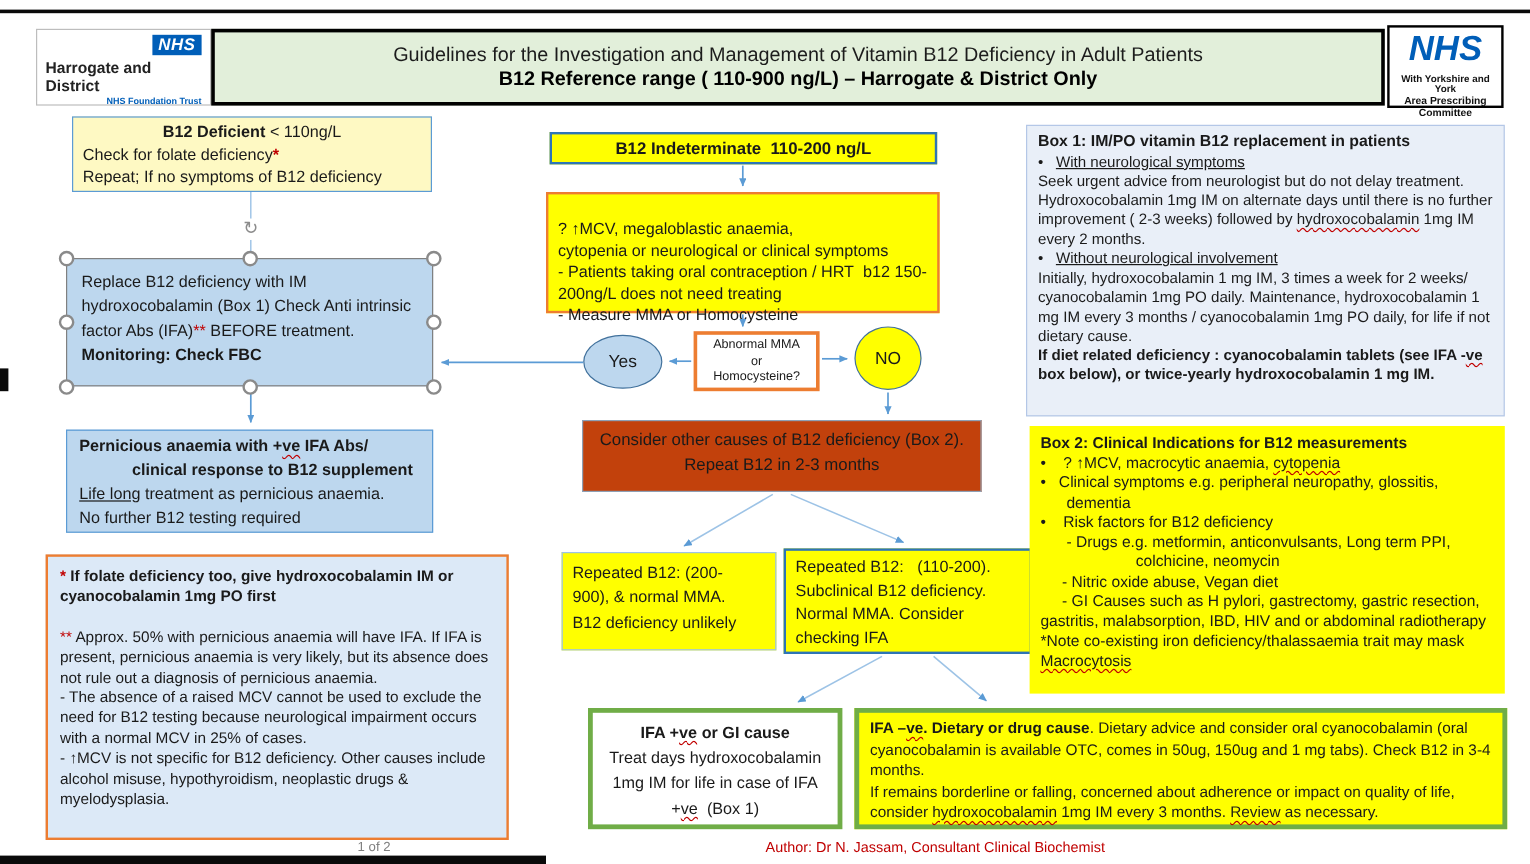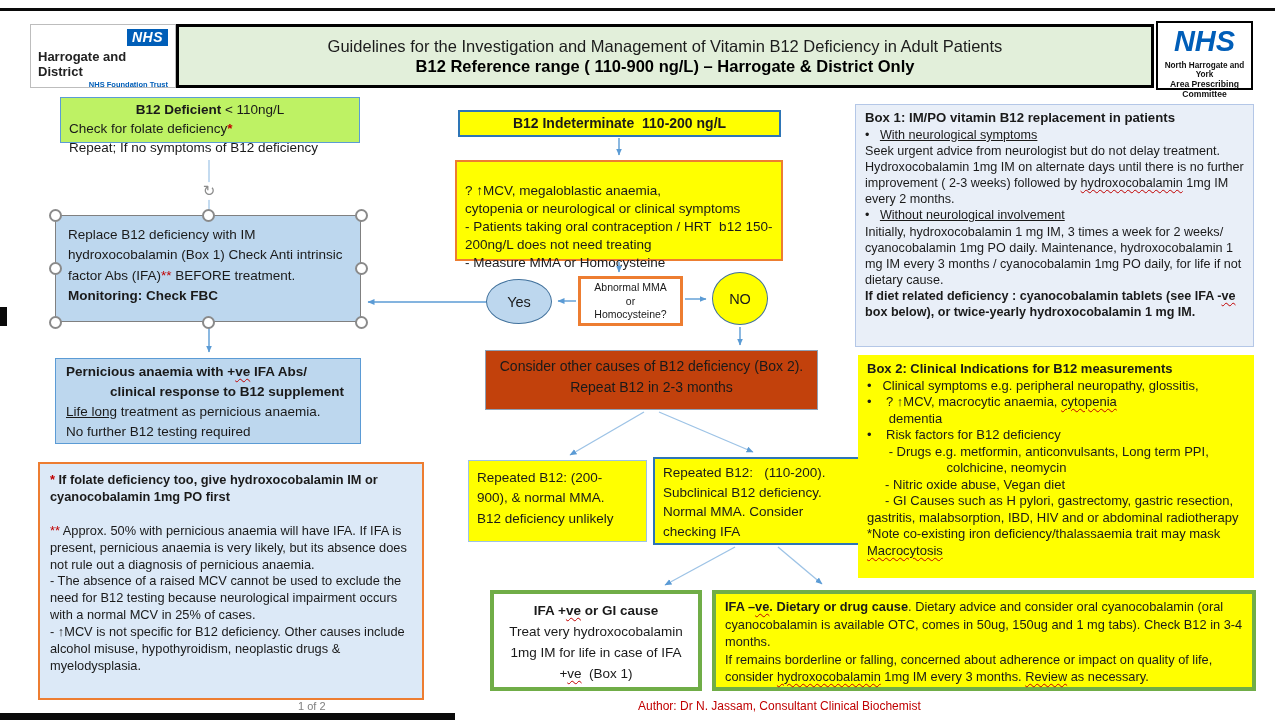--- a/index.html
+++ b/index.html
@@ -29,21 +29,21 @@
             text-align:center;display:flex;flex-direction:column;justify-content:center;}
   .t1{font-size:16.5px;color:#1c1c1c;}
   .t2{font-size:16.5px;font-weight:bold;color:#000;margin-top:1px;}
   .hdr-right{left:1156px;top:21px;width:97px;height:69px;background:#fff;border:2px solid #000;
              text-align:center;}
   .nhs-big{color:#005EB8;font-style:italic;font-weight:bold;font-size:29px;line-height:36px;height:38px;}
   .hr1{font-size:8.2px;font-weight:bold;color:#111;}
   .hr2{font-size:8.6px;font-weight:bold;color:#111;}
 
   
-  #deficient-box{left:60px;top:97px;width:300px;height:46px;background:#bef264;border:1px solid #5B9BD5;
+  #deficient-box{left:60px;top:97px;width:300px;height:63px;background:#fef9c3;border:1px solid #5B9BD5;
                  font-size:13.5px;line-height:1.42;padding:2px 8px;}
   #deficient-box .line:first-child{text-align:center;}
   #selected-box{left:55px;top:215px;width:306px;height:107px;background:#BDD7EE;border:1px solid #808080;
                 font-size:13.5px;line-height:1.5;padding:9px 12px 0 12px;}
   #pernicious-box{left:55px;top:358px;width:306px;height:86px;background:#BDD7EE;border:1px solid #5B9BD5;
                   font-size:13.5px;line-height:1.48;padding:3px 10px;}
   #footnote-box{left:38px;top:462px;width:386px;height:238px;background:#DCE9F7;border:2px solid #ED7D31;
                 font-size:12.8px;line-height:1.32;padding:8px 10px;}
   #footnote-box .gap{height:17px;}
 
@@ -102,21 +102,21 @@
     <div class="nhs-block">NHS</div>
     <div class="hl1">Harrogate and District</div>
     <div class="hl2">NHS Foundation Trust</div>
   </div>
   <div class="abs titlebar">
     <div class="t1">Guidelines for the Investigation and Management of Vitamin B12 Deficiency in Adult Patients</div>
     <div class="t2">B12 Reference range ( 110-900 ng/L) – Harrogate &amp; District Only</div>
   </div>
   <div class="abs hdr-right">
     <div class="nhs-big">NHS</div>
-    <div class="hr1">North Harrogate and York</div>
+    <div class="hr1">With Yorkshire and York</div>
     <div class="hr2">Area Prescribing Committee</div>
   </div>
 
   <svg class="overlay" width="1275" height="720">
     <defs>
       <marker id="ah" markerWidth="9" markerHeight="8" refX="6.5" refY="3" orient="auto" markerUnits="userSpaceOnUse">
         <path d="M0,0 L7,3 L0,6 Z" fill="#5B9BD5"></path>
       </marker>
     </defs>
     <line x1="209" y1="160" x2="209" y2="214" stroke="#9DC3E6" stroke-width="1.2"></line>
@@ -197,43 +197,43 @@
     </div>
   <div class="fbox" id="repeat-subclinical-box">
       <div class="line">Repeated B12:&nbsp;&nbsp; (110-200).</div>
       <div class="line">Subclinical B12 deficiency.</div>
       <div class="line">Normal MMA. Consider</div>
       <div class="line">checking IFA</div>
     </div>
 
   <div class="fbox" id="ifa-positive-box">
       <div class="line"><span style="font-weight: bold;">IFA +</span><span class="squig" style="font-weight: bold;">ve</span><span style="font-weight: bold;"> or GI cause</span></div>
-      <div class="line">Treat very hydroxocobalamin</div>
+      <div class="line">Treat days hydroxocobalamin</div>
       <div class="line">1mg IM for life in case of IFA</div>
       <div class="line"><span>+</span><span class="squig">ve</span><span>&nbsp; (Box 1)</span></div>
     </div>
 
   <div class="fbox" id="ifa-negative-box">
     <div class="para"><span style="font-weight: bold;">IFA –</span><span class="squig" style="font-weight: bold;">ve</span><span style="font-weight: bold;">. Dietary or drug cause</span><span>. Dietary advice and consider oral cyanocobalamin (oral cyanocobalamin is available OTC, comes in 50ug, 150ug and 1 mg tabs). Check B12 in 3-4 months.</span></div>
     <div class="para"><span>If remains borderline or falling, concerned about adherence or impact on quality of life, consider </span><span class="squig">hydroxocobalamin</span><span> 1mg IM every 3 months. </span><span class="ul squig">Review</span><span> as necessary.</span></div>
   </div>
 
   <div class="fbox" id="box1-panel">
     <div class="panel-title">Box 1: IM/PO vitamin B12 replacement in patients</div>
     <div class="para"><span>•&nbsp;&nbsp; </span><span class="ul">With neurological symptoms</span></div>
     <div class="para"><span>Seek urgent advice from neurologist but do not delay treatment. Hydroxocobalamin 1mg IM on alternate days until there is no further improvement ( 2-3 weeks) followed by </span><span class="squig">hydroxocobalamin</span><span> 1mg IM every 2 months.</span></div>
     <div class="para"><span>•&nbsp;&nbsp; </span><span class="ul">Without neurological involvement</span></div>
     <div class="para">Initially, hydroxocobalamin 1 mg IM, 3 times a week for 2 weeks/ cyanocobalamin 1mg PO daily. Maintenance, hydroxocobalamin 1 mg IM every 3 months / cyanocobalamin 1mg PO daily, for life if not dietary cause.</div>
     <div class="para"><span style="font-weight: bold;">If diet related deficiency : cyanocobalamin tablets (see IFA -</span><span class="squig" style="font-weight: bold;">ve</span><span style="font-weight: bold;"> box below), or twice-yearly hydroxocobalamin 1 mg IM.</span></div>
   </div>
 
   <div class="fbox" id="box2-panel">
       <div class="line"><span style="font-weight: bold;">Box 2: Clinical Indications for B12 measurements</span></div>
+      <div class="line"><span>•&nbsp;&nbsp;&nbsp; ? ↑MCV, macrocytic anaemia, </span><span class="squig">cytopenia</span></div>
       <div class="line">•&nbsp;&nbsp; Clinical symptoms e.g. peripheral neuropathy, glossitis,</div>
-      <div class="line"><span>•&nbsp;&nbsp;&nbsp; ? ↑MCV, macrocytic anaemia, </span><span class="squig">cytopenia</span></div>
       <div class="line">&nbsp;&nbsp;&nbsp;&nbsp;&nbsp; dementia</div>
       <div class="line">•&nbsp;&nbsp;&nbsp; Risk factors for B12 deficiency</div>
       <div class="line">&nbsp;&nbsp;&nbsp;&nbsp;&nbsp; - Drugs e.g. metformin, anticonvulsants, Long term PPI,</div>
       <div class="line">&nbsp;&nbsp;&nbsp;&nbsp;&nbsp;&nbsp;&nbsp;&nbsp;&nbsp;&nbsp;&nbsp;&nbsp;&nbsp;&nbsp;&nbsp;&nbsp;&nbsp;&nbsp;&nbsp;&nbsp;&nbsp;&nbsp;colchicine, neomycin</div>
       <div class="line">&nbsp;&nbsp;&nbsp;&nbsp; - Nitric oxide abuse, Vegan diet</div>
       <div class="line">&nbsp;&nbsp;&nbsp;&nbsp; - GI Causes such as H pylori, gastrectomy, gastric resection,</div>
       <div class="line">gastritis, malabsorption, IBD, HIV and or abdominal radiotherapy</div>
       <div class="line">*Note co-existing iron deficiency/thalassaemia trait may mask</div>
       <div class="line"><span class="squig">Macrocytosis</span></div>
     </div>

